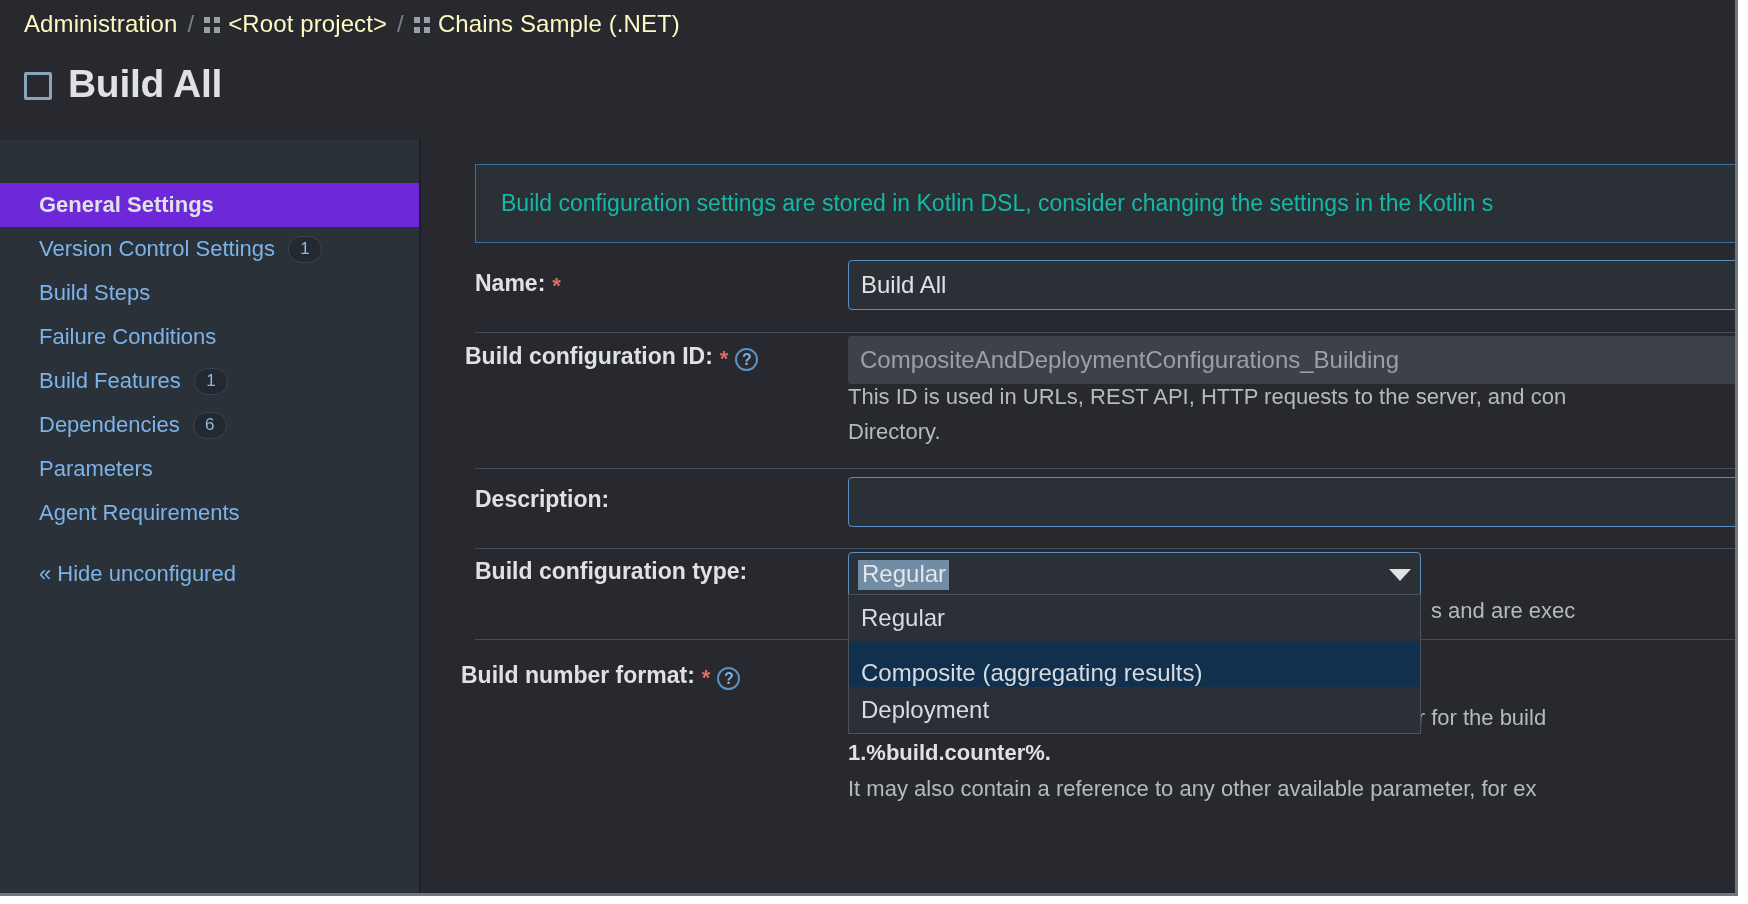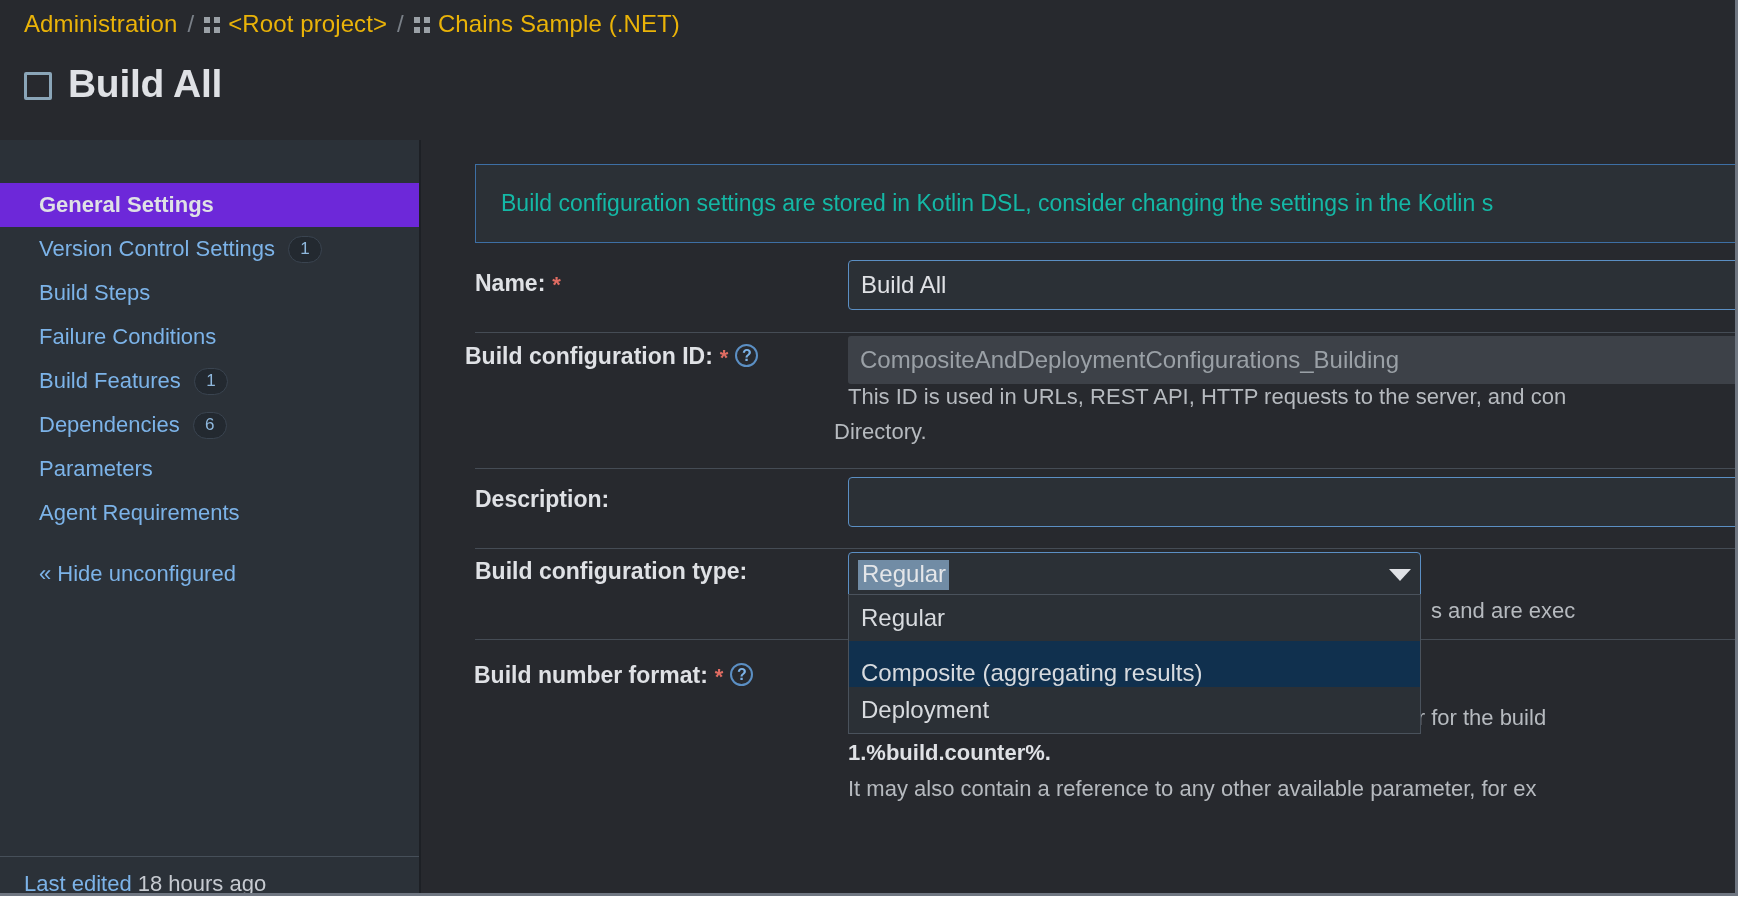--- a/index.html
+++ b/index.html
@@ -50,21 +50,21 @@
     background: #27292e;
   }
   .breadcrumb {
     position: absolute; left: 24px; top: 10px;
     font-size: 24px;
     color: #9aa0a6;
     letter-spacing: .1px;
     white-space: nowrap;
     display: flex; align-items: center; gap: 0;
   }
-  .bc-item { color: #eab308; }
+  .bc-item { color: #fef9c3; }
   .bc-sep { color: #7a8088; margin: 0 10px; }
   .proj-icon {
     display: inline-block;
     width: 17px; height: 17px;
     margin-right: 7px;
     position: relative;
     top: 1px;
   }
   .proj-icon i {
     position: absolute;
@@ -186,21 +186,21 @@
     width: 1290px;
     height: 1px;
     background: #454c55;
   }
   .fld-label {
     position: absolute;
     font-size: 23px;
     font-weight: 700;
     color: #dfe1e5;
     white-space: nowrap;
-    display: flex; align-items: flex-start; gap: 7px;
+    display: flex; align-items: flex-end; gap: 7px;
   }
   .req { color: #e06c62; font-size: 22px; position: relative; top: 2px;}
   .help-icon {
     display: inline-flex;
     align-items: center; justify-content: center;
     width: 23px; height: 23px;
     border-radius: 50%;
     border: 2px solid #5b8fc4;
     color: #7cb3e8;
     font-size: 16px;
@@ -361,23 +361,20 @@
       <span>Parameters</span>
     </div>
 
     <div class="side-item">
       <span>Agent Requirements</span>
     </div>
 
 
     <div class="side-hide">« Hide unconfigured</div>
 
-    <div class="sidebar-footer">
-      <span class="lnk">Last edited</span><span> 18 hours ago</span>
-    </div>
   </div>
 
   <div class="content-sep"></div>
 
   <div class="content">
 
     <div class="kotlin-banner">
       <span>Build configuration settings are stored in Kotlin DSL, consider changing the settings in the Kotlin s</span>
     </div>
 
@@ -392,21 +389,21 @@
 
     <div class="fld-label" style="left:44px; top:203px;">
       <span>Build configuration ID:</span>
       <span class="req">*</span>
       <span class="help-icon">?</span>
     </div>
     <div class="txt-input readonly" style="left:427px; top:196px; width:917px; height:48px;">
       <span>CompositeAndDeploymentConfigurations_Building</span>
     </div>
     <div class="help-text" style="left:427px; top:244px;">This ID is used in URLs, REST API, HTTP requests to the server, and con</div>
-    <div class="help-text" style="left:413px; top:279px;">Directory.</div>
+    <div class="help-text" style="left:427px; top:279px;">Directory.</div>
     <div class="row-sep" style="top:328px;"></div>
 
     <div class="fld-label" style="left:54px; top:346px;">
       <span>Description:</span>
     </div>
     <div class="txt-input" style="left:427px; top:337px; width:917px; height:50px;">
       <span></span>
     </div>
     <div class="row-sep" style="top:408px;"></div>
 
@@ -430,21 +427,21 @@
       <div class="dd-item selected">
         <span>Composite (aggregating results)</span>
       </div>
       <div class="dd-item">
         <span>Deployment</span>
       </div>
     </div>
 
     <div class="row-sep" style="top:499px;"></div>
 
-    <div class="fld-label" style="left:53px; top:522px;">
+    <div class="fld-label" style="left:40px; top:522px;">
       <span>Build number format:</span>
       <span class="req">*</span>
       <span class="help-icon">?</span>
     </div>
     <div class="help-text" style="left:427px; top:565px;">The format may include '%build.counter%' as a placeholder for the build</div>
     <div class="help-text" style="left:427px; top:600px;"><b>1.%build.counter%.</b></div>
     <div class="help-text" style="left:427px; top:636px;">It may also contain a reference to any other available parameter, for ex</div>
 
   </div>
 

